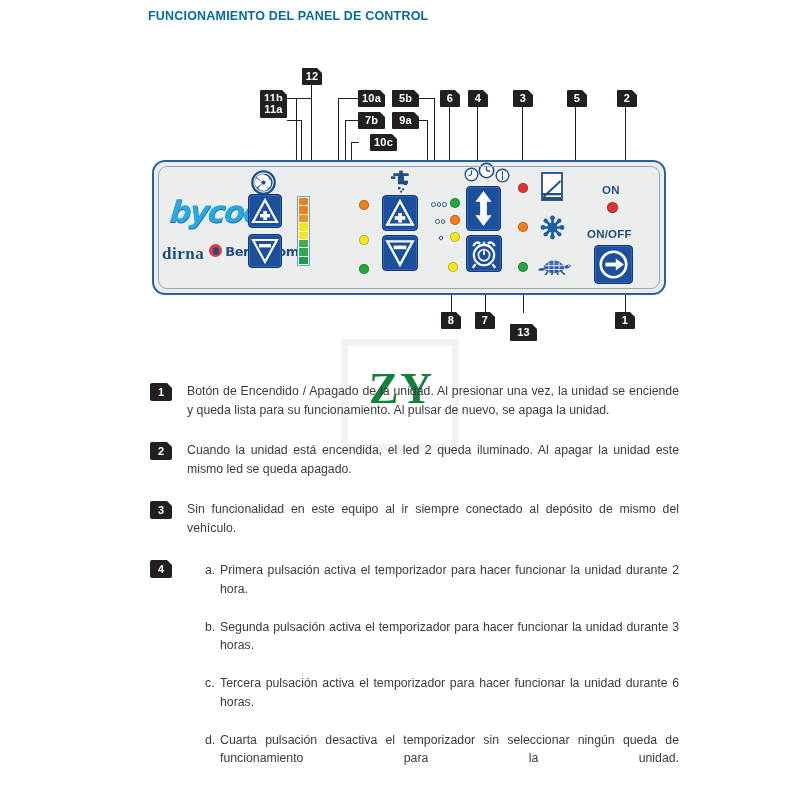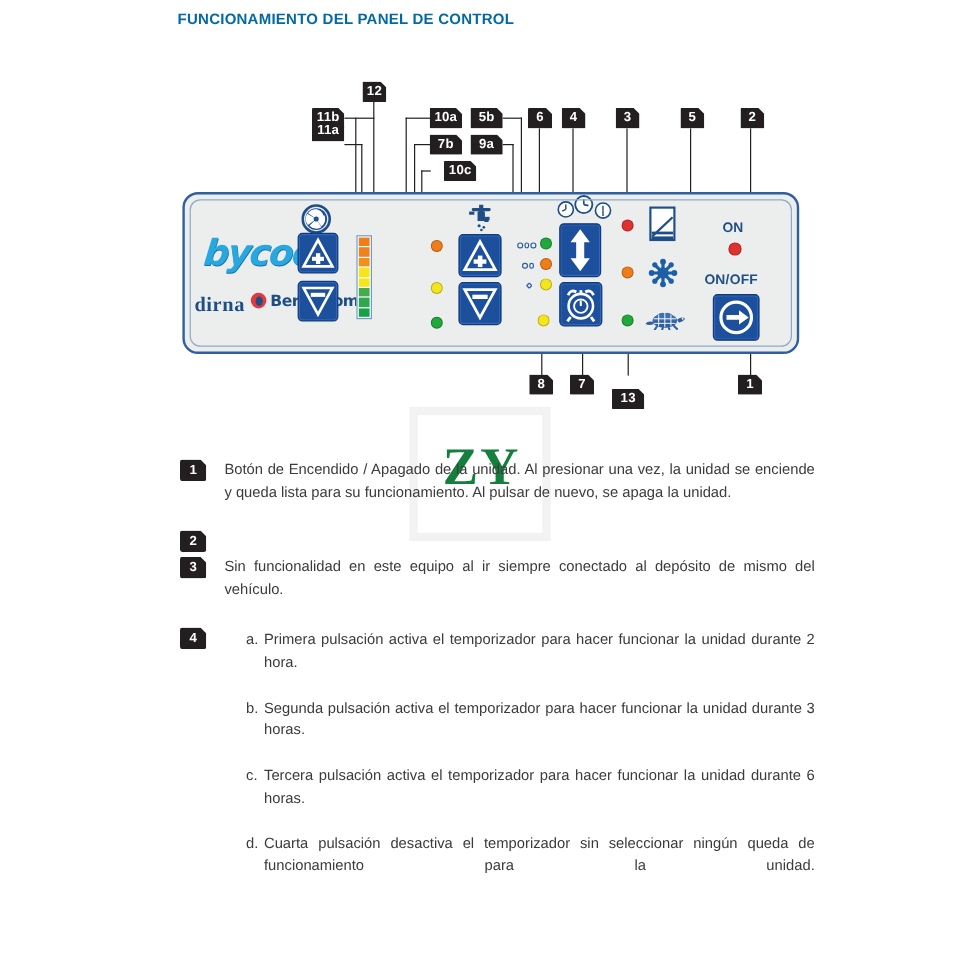--- a/index.html
+++ b/index.html
@@ -606,20 +606,21 @@
 
 <div id="legend">
 
   <div class="legend-row">
     <div class="legend-num">1</div>
     <div class="legend-text">Botón de Encendido / Apagado de la unidad. Al presionar una vez, la unidad se enciende y queda lista para su funcionamiento. Al pulsar de nuevo, se apaga la unidad.</div>
   </div>
 
   <div class="legend-row">
     <div class="legend-num">2</div>
+    <div class="legend-text">Cuando la unidad está encendida, el led 2 queda iluminado. Al apagar la unidad este mismo led se queda apagado.</div>
   </div>
 
   <div class="legend-row">
     <div class="legend-num">3</div>
     <div class="legend-text">Sin funcionalidad en este equipo al ir siempre conectado al depósito de mismo del vehículo.</div>
   </div>
 
   <div class="legend-row">
     <div class="legend-num">4</div>
     <div style="margin-left:37px; width:492px;">

